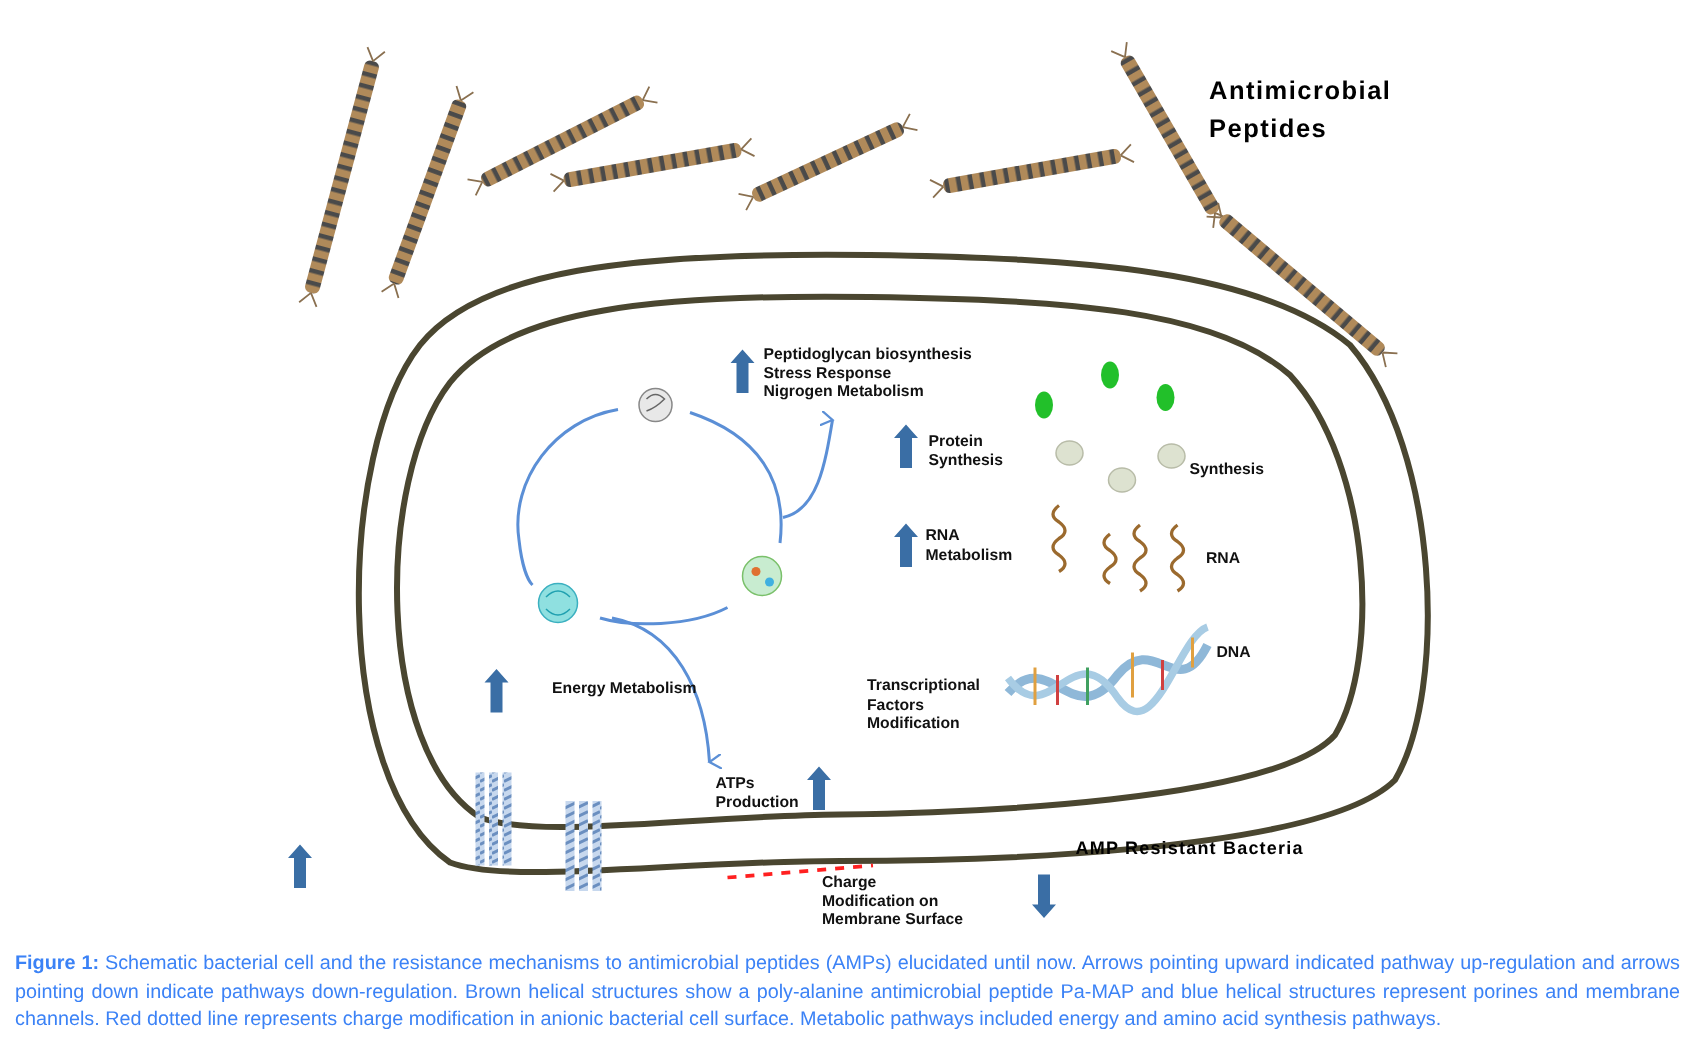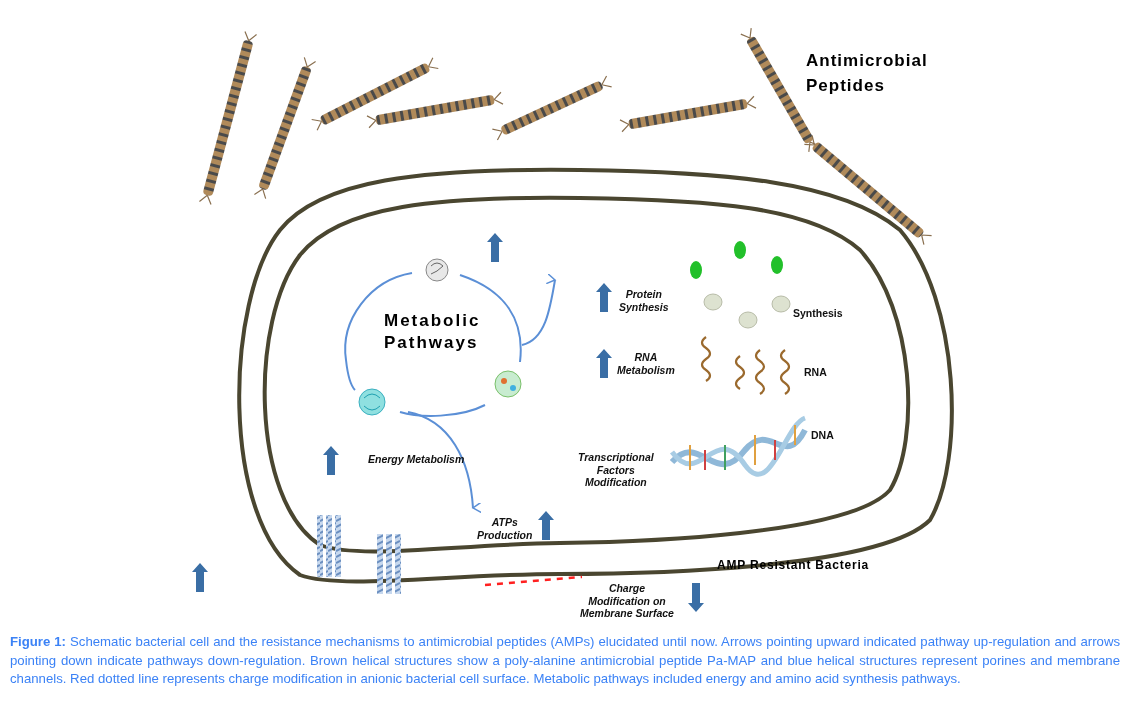--- a/index.html
+++ b/index.html
@@ -1,20 +1,20 @@
 <!DOCTYPE html>
 <html><head>
 <meta charset="utf-8">
 <style>
   html, body { margin:0; padding:0; background:#ffffff; }
   body { width:1130px; height:709px; position:relative; overflow:hidden; font-family:"Liberation Sans", sans-serif; color:#000; }
   #diagram { position:absolute; left:0; top:0; width:920px; height:630px; }
   .lbl { position:absolute; font-family:"Liberation Sans", sans-serif; font-size:10.5px; line-height:12.5px; color:#111; white-space:pre-line; }
   .lbl.b { font-weight:bold; }
-  .lbl.i { font-style:italic; font-weight:bold;text-align:center; }
+  .lbl.i { font-weight:bold; }
   .title-big { position:absolute; font-weight:bold; font-size:17px; letter-spacing:1px; line-height:25px; white-space:pre-line; }
   .meta { position:absolute; font-weight:bold; font-size:17px; letter-spacing:2px; line-height:22px; white-space:pre-line; }
   .amp { position:absolute; font-weight:bold; font-size:12px; letter-spacing:0.8px; }
   #caption { position:absolute; left:10px; top:633px; width:1110px; font-size:13.2px; line-height:18.5px; text-align:justify; color:#3b82f6; }
   #caption b { font-weight:bold; }
 </style>
 </head>
 <body>
 
 <div id="diagram">
@@ -142,34 +142,35 @@
       <path d="M600,378 v-20 h-4 l8,-9 l8,9 h-4 v20 z"></path>
       <path d="M327,475 v-20 h-4 l8,-9 l8,9 h-4 v20 z"></path>
       <path d="M542,540 v-20 h-4 l8,-9 l8,9 h-4 v20 z"></path>
       <path d="M196,592 v-20 h-4 l8,-9 l8,9 h-4 v20 z"></path>
       <path d="M692,583 v20 h-4 l8,9 l8,-9 h-4 v-20 z"></path>
     </g>
   </svg>
 
   <div class="title-big" style="left:806px; top:48px;">Antimicrobial
 Peptides</div>
-  <div class="meta" style="left:384px; top:310px;">Metabolic
-Pathways</div>
+  <div class="lbl b" style="left:509px; top:230px;">Peptidoglycan biosynthesis
+Stress Response
+Nigrogen Metabolism</div>
   <div class="lbl i" style="left:619px; top:288px;">Protein
 Synthesis</div>
   <div class="lbl b" style="left:793px; top:307px;">Synthesis</div>
   <div class="lbl i" style="left:617px; top:351px;">RNA
 Metabolism</div>
   <div class="lbl b" style="left:804px; top:366px;">RNA</div>
   <div class="lbl b" style="left:811px; top:429px;">DNA</div>
   <div class="lbl i" style="left:578px; top:451px;">Transcriptional
 Factors
 Modification</div>
   <div class="lbl i" style="left:346px; top:453px;margin-left:22px;">Energy Metabolism</div>
   <div class="lbl i" style="left:477px; top:516px;">ATPs
 Production</div>
-  <div class="lbl i" style="left:580px; top:582px;">Charge
+  <div class="lbl i" style="left:548px; top:582px;">Charge
 Modification on
 Membrane Surface</div>
   <div class="amp" style="left:717px; top:558px;">AMP Resistant Bacteria</div>
 </div>
 
 <div id="caption"><b>Figure 1:</b><span> Schematic bacterial cell and the resistance mechanisms to antimicrobial peptides (AMPs) elucidated until now. Arrows pointing upward indicated pathway up-regulation and arrows pointing down indicate pathways down-regulation. Brown helical structures show a poly-alanine antimicrobial peptide Pa-MAP and blue helical structures represent porines and membrane channels. Red dotted line represents charge modification in anionic bacterial cell surface. Metabolic pathways included energy and amino acid synthesis pathways.</span></div>
 
 </body></html>

